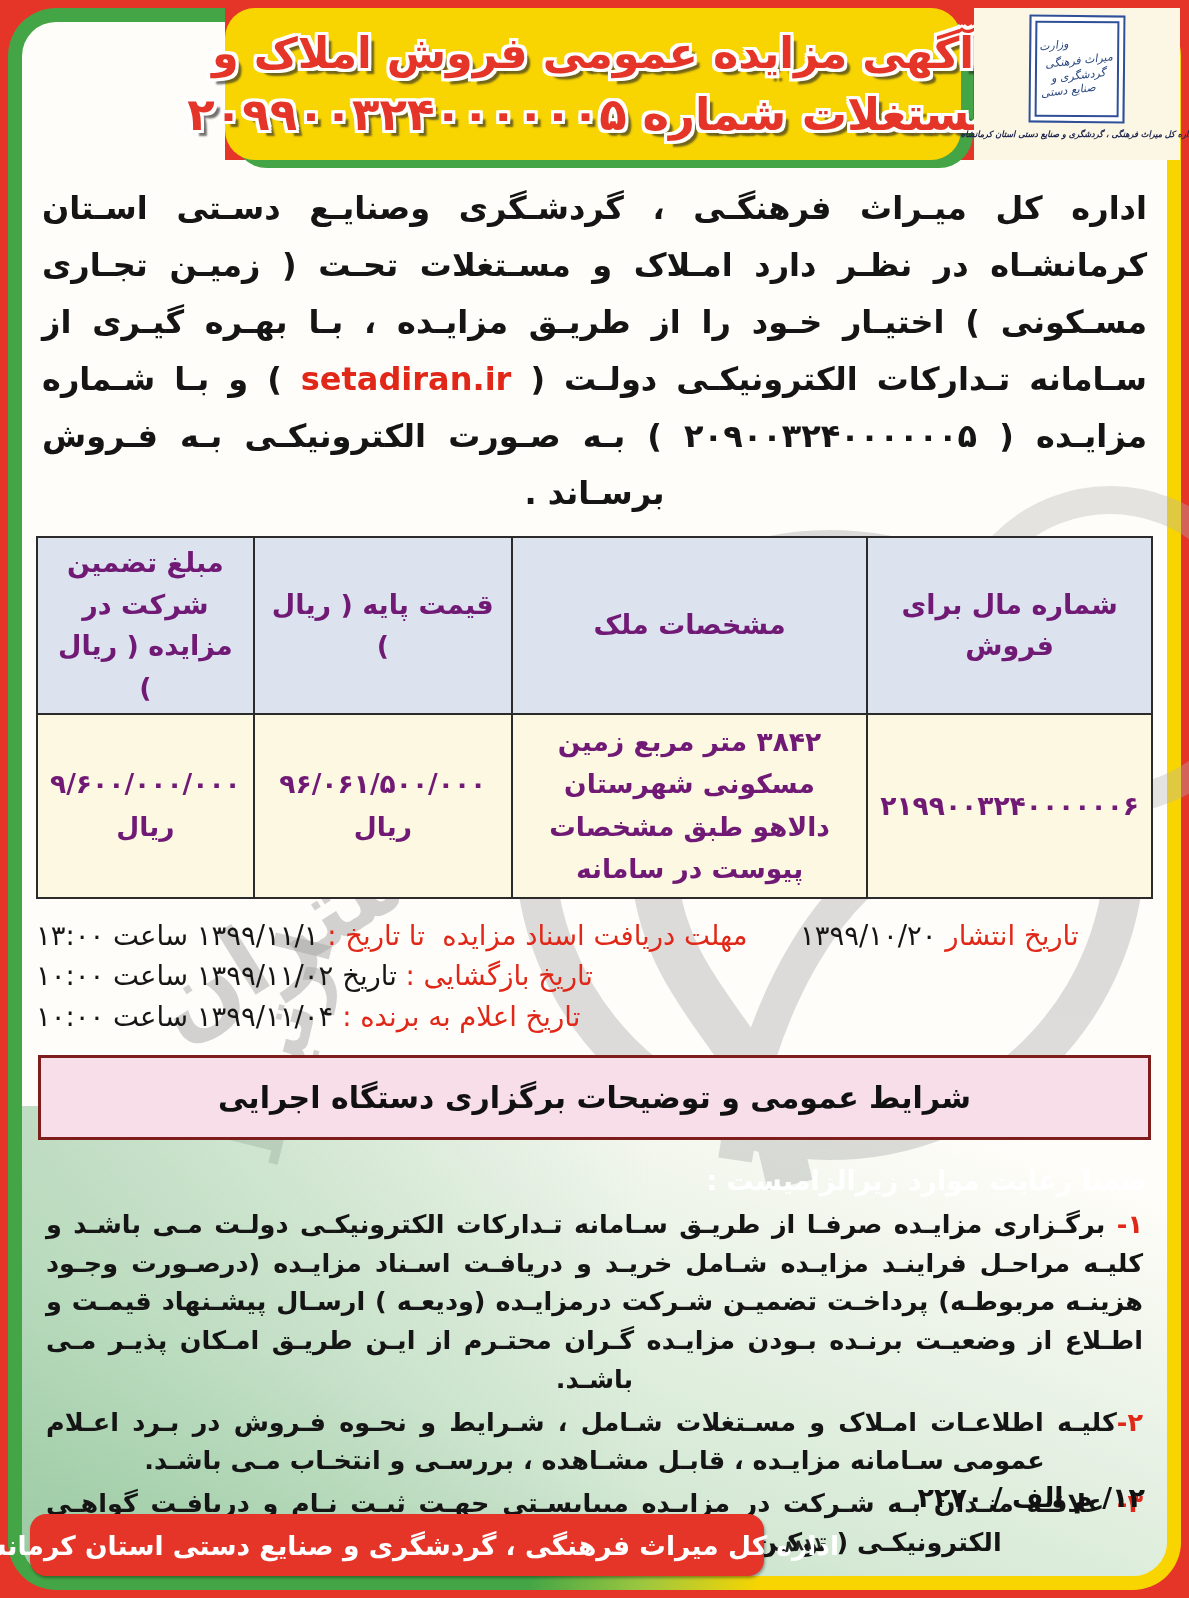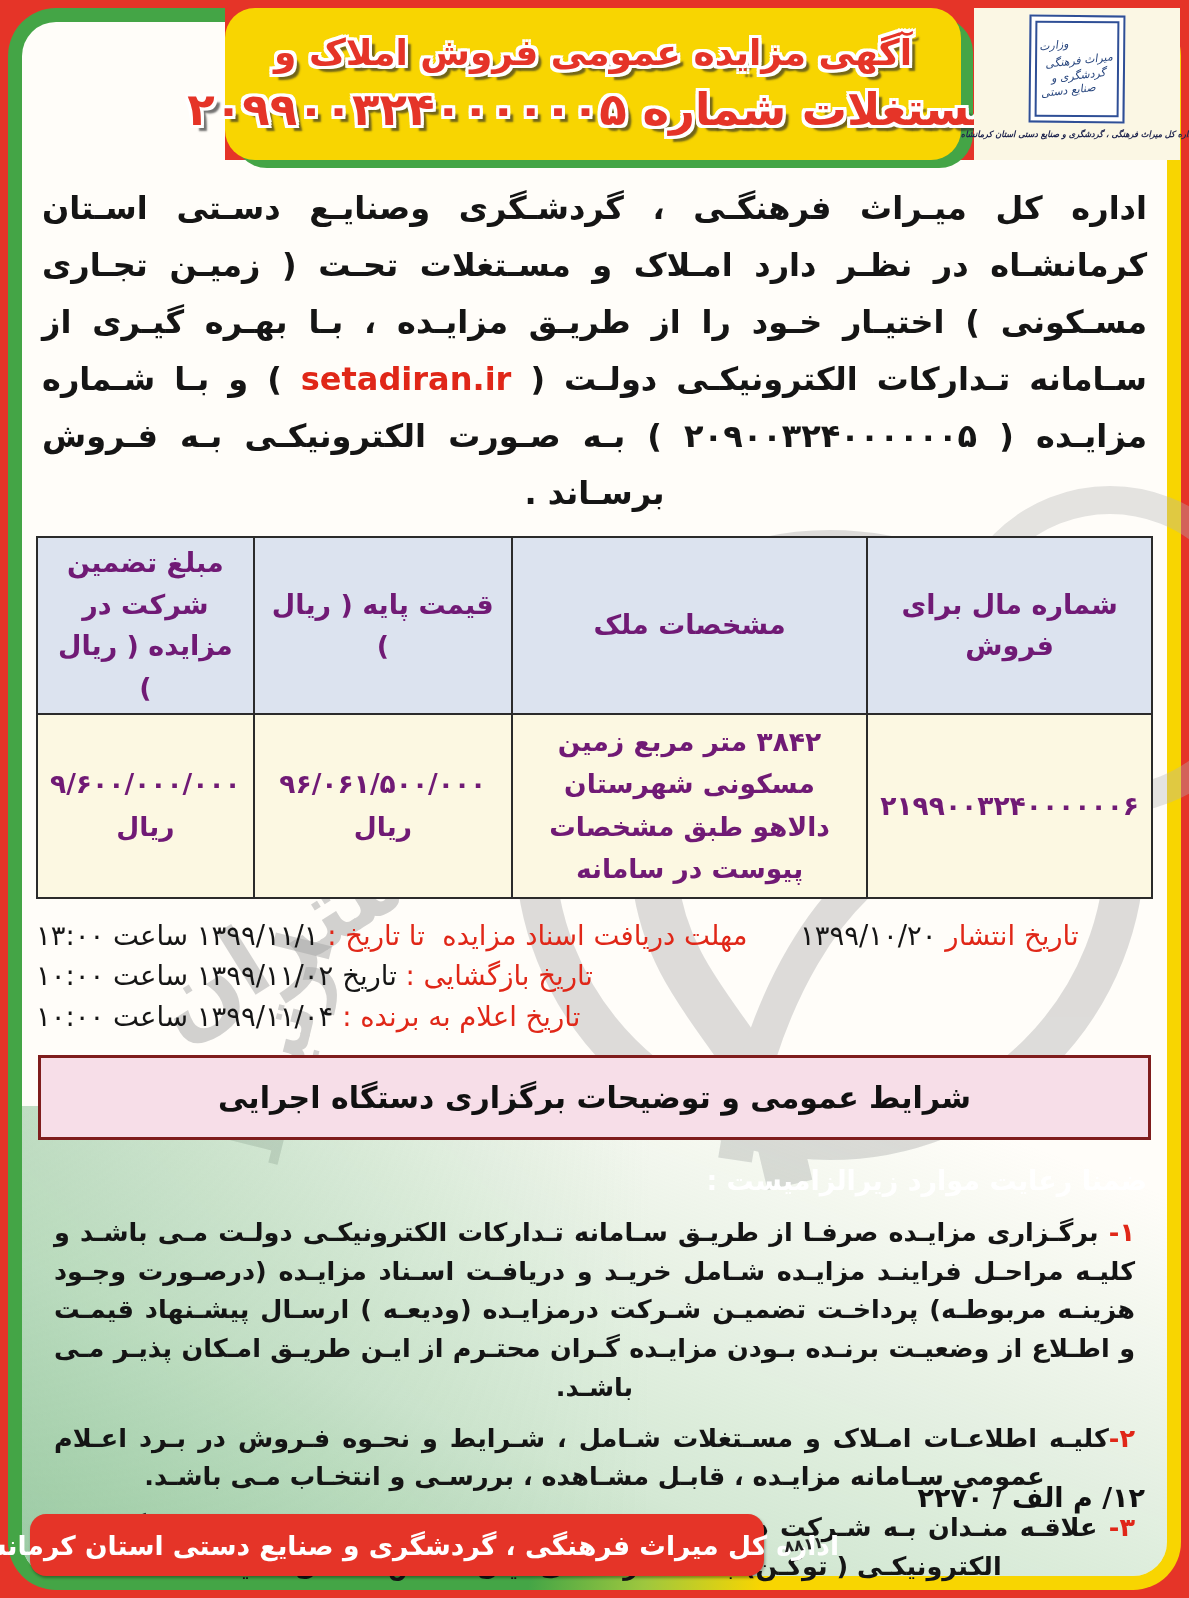--- a/index.html
+++ b/index.html
@@ -30,21 +30,21 @@
   .title-shadow{position:absolute;left:8px;top:10px;width:740px;height:150px;background:#44a546;border-radius:34px;}
   .title-box{
     position:absolute;left:0;top:0;width:736px;height:152px;background:#f8d501;border-radius:30px;
     display:flex;flex-direction:column;justify-content:center;align-items:center;direction:rtl;
   }
   .title-line{
     color:#e53428;font-weight:900;letter-spacing:1px;white-space:nowrap;
     text-shadow:-3px -3px 0 #fff,3px -3px 0 #fff,-3px 3px 0 #fff,3px 3px 0 #fff,
                  0 -3px 0 #fff,0 3px 0 #fff,-3px 0 0 #fff,3px 0 0 #fff,6px 6px 2px rgba(40,40,40,.65);
   }
-  .title-line.l1{font-size:36px;margin-bottom:10px;}
+  .title-line.l1{font-size:43px;margin-bottom:10px;}
   .title-line.l2{font-size:45px;}
   .logo-panel{position:absolute;right:0;top:0;width:206px;height:152px;background:#fbf7e4;
     display:flex;flex-direction:column;align-items:center;}
   .logo-box{
     margin-top:7px;width:96px;height:108px;background:#fff;border:2px solid #2f4f96;
     box-shadow:inset 0 0 0 4px #fff,inset 0 0 0 6px #2f4f96;
     display:flex;flex-direction:column;justify-content:center;align-items:flex-end;
     direction:rtl;padding:4px 8px;box-sizing:border-box;transform:rotate(0.5deg);
   }
   .logo-box span{
@@ -77,21 +77,21 @@
   .dates .lbl{color:#e02718;}
   .dates span{white-space:pre-wrap;}
   
   .banner{
     margin:18px 2px 0;background:#f7dee8;border:3px solid #7f1d1d;
     text-align:center;padding:22px 10px;font-size:30px;font-weight:900;color:#111;
   }
   
   .conds{margin:20px 6px 0;color:#151515;font-size:25.5px;font-weight:700;line-height:1.52;}
   .conds .heading{color:#ffffff;font-weight:900;text-align:right;margin-bottom:4px;font-size:27px;}
-  .conds p{margin:12px;text-align:justify;}
+  .conds p{margin:4px;text-align:justify;}
   .conds p.center-last{text-align-last:center;}
   .conds .num{color:#e02718;font-weight:900;}
   .ltr{direction:ltr;unicode-bidi:embed;}
   
   .ref{position:absolute;right:44px;top:1482px;z-index:4;direction:rtl;font-size:27px;font-weight:900;color:#111;}
   .dept-box{
     position:absolute;left:30px;top:1514px;width:734px;height:62px;z-index:4;background:#e53428;
     border-radius:16px;display:flex;align-items:center;justify-content:center;direction:rtl;
     color:#fff;font-size:26.5px;font-weight:900;white-space:nowrap;box-shadow:1px 2px 3px rgba(0,0,0,.35);
   }

